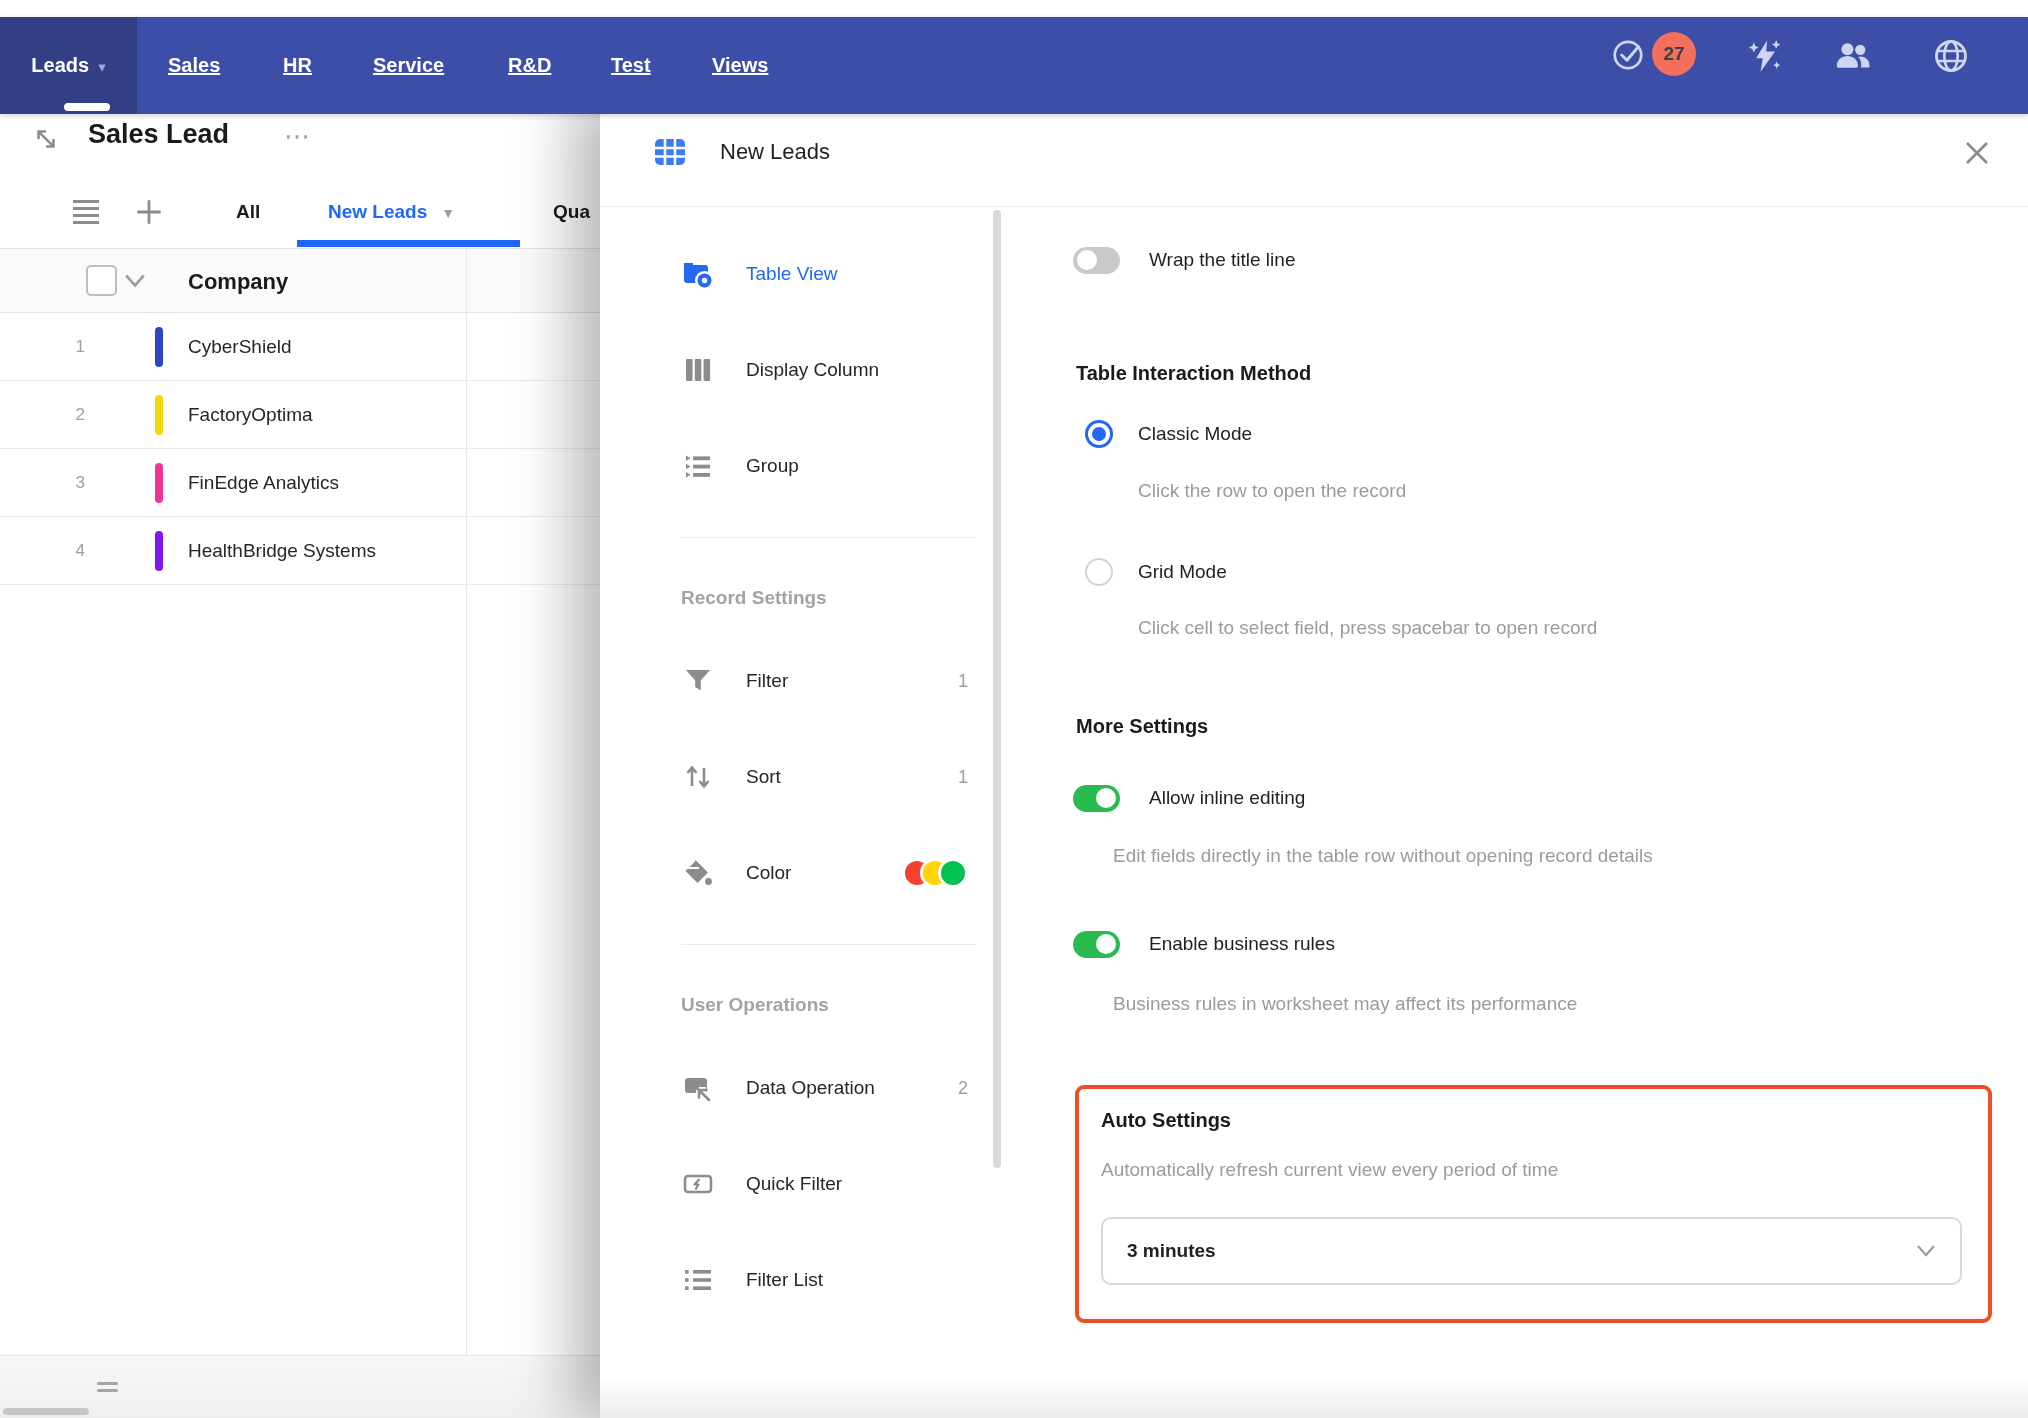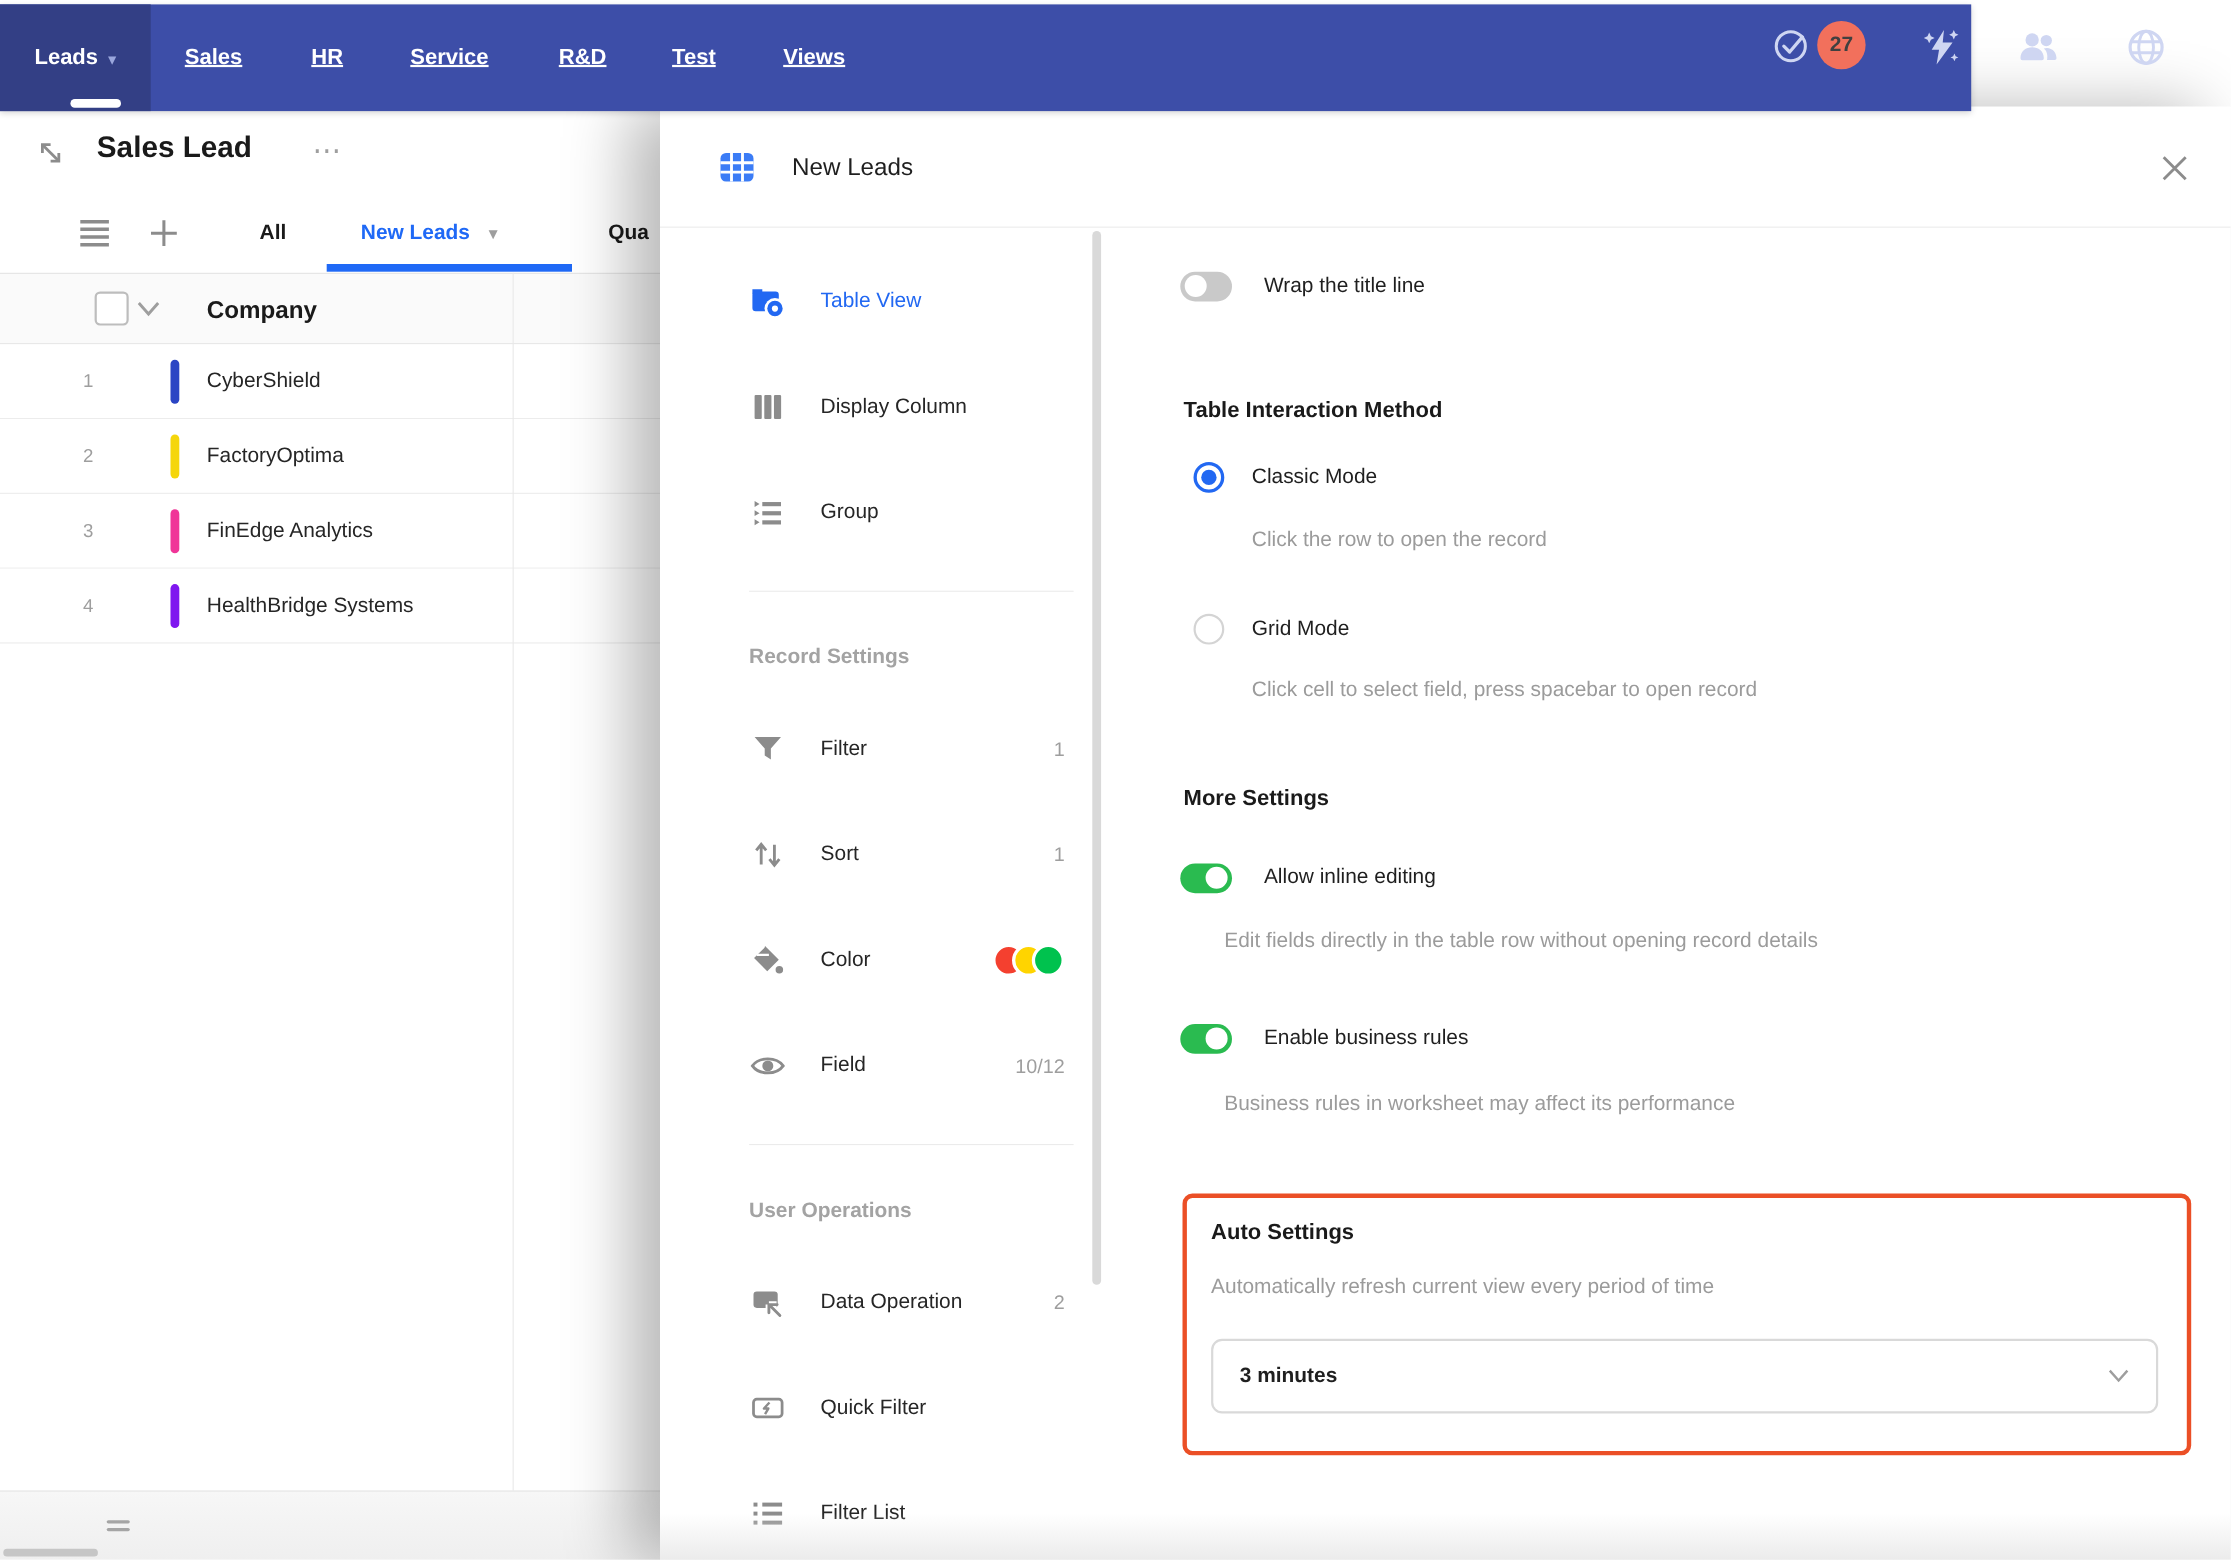--- a/index.html
+++ b/index.html
@@ -1,20 +1,20 @@
 <!DOCTYPE html>
 <html><head>
 <meta charset="utf-8">
 <style>
   html,body{margin:0;padding:0;background:#fff;}
   .canvas{position:relative;width:2028px;height:1418px;overflow:hidden;
     font-family:"Liberation Sans", sans-serif;color:#262626;}
 
   
-  .navbar{position:absolute;left:0;top:4px;width:1792px;height:97px;background:#3D4EA8;
+  .navbar{position:absolute;left:0;top:17px;width:2028px;height:97px;background:#3D4EA8;
     box-shadow:0 2px 6px rgba(0,0,0,.18);z-index:40;}
   .nav-tab-active{position:absolute;left:0;top:0;width:137px;height:97px;background:#333F85;
     display:flex;align-items:center;justify-content:center;gap:9px;cursor:pointer;}
   .nav-tab-active .lbl{color:#fff;font-size:20px;font-weight:bold;}
   .nav-caret{color:#9AA6DC;font-size:15px;transform:translateY(1px);}
   .nav-underline{position:absolute;left:64px;bottom:3px;width:46px;height:8px;border-radius:4px;background:#fff;}
   .nav-item{position:absolute;top:0;height:97px;line-height:97px;color:#fff;font-size:20px;font-weight:bold;cursor:pointer;text-decoration:underline;}
   .nav-icons svg{position:absolute;top:20px;}
   .nav-badge{position:absolute;left:1652px;top:15px;width:44px;height:44px;border-radius:50%;
     background:#F2705C;color:#404040;font-size:19px;font-weight:bold;display:flex;align-items:center;justify-content:center;}
@@ -270,28 +270,20 @@
             <path d="M7 12 L18 12" stroke="#fff" stroke-width="2"></path>
             <circle cx="27.5" cy="25.5" r="3.4" fill="#8C8C8C"></circle>
           </svg>
           <span class="nlabel">Color</span>
           <span class="dots3">
             <span style="background: rgb(244, 64, 47);"></span>
             <span style="background: rgb(255, 212, 0);"></span>
             <span style="background: rgb(0, 194, 78);"></span>
           </span>
         </div>
-        <div class="nrow">
-          <svg class="nicon" viewBox="0 0 34 34">
-            <path d="M3 17 C9 8.5 25 8.5 31 17 C25 25.5 9 25.5 3 17 Z" fill="none" stroke="#8C8C8C" stroke-width="2.6"></path>
-            <circle cx="17" cy="17" r="5" fill="#8C8C8C"></circle>
-          </svg>
-          <span class="nlabel">Field</span>
-          <span class="ncount">10/12</span>
-        </div>
       </div>
 
       <div class="n-divider"></div>
       <div class="n-section">User Operations</div>
       <div class="n-items">
         <div class="nrow">
           <svg class="nicon" viewBox="0 0 34 34">
             <rect x="4" y="7" width="22" height="15" rx="3" fill="#8C8C8C"></rect>
             <path d="M28 29 L18 19 M18 19 v7 M18 19 h7" stroke="#fff" stroke-width="6" fill="none"></path>
             <path d="M28 29 L18 19 M18 19 v7.5 M18 19 h7.5" stroke="#8C8C8C" stroke-width="2.6" fill="none" stroke-linecap="round"></path>

